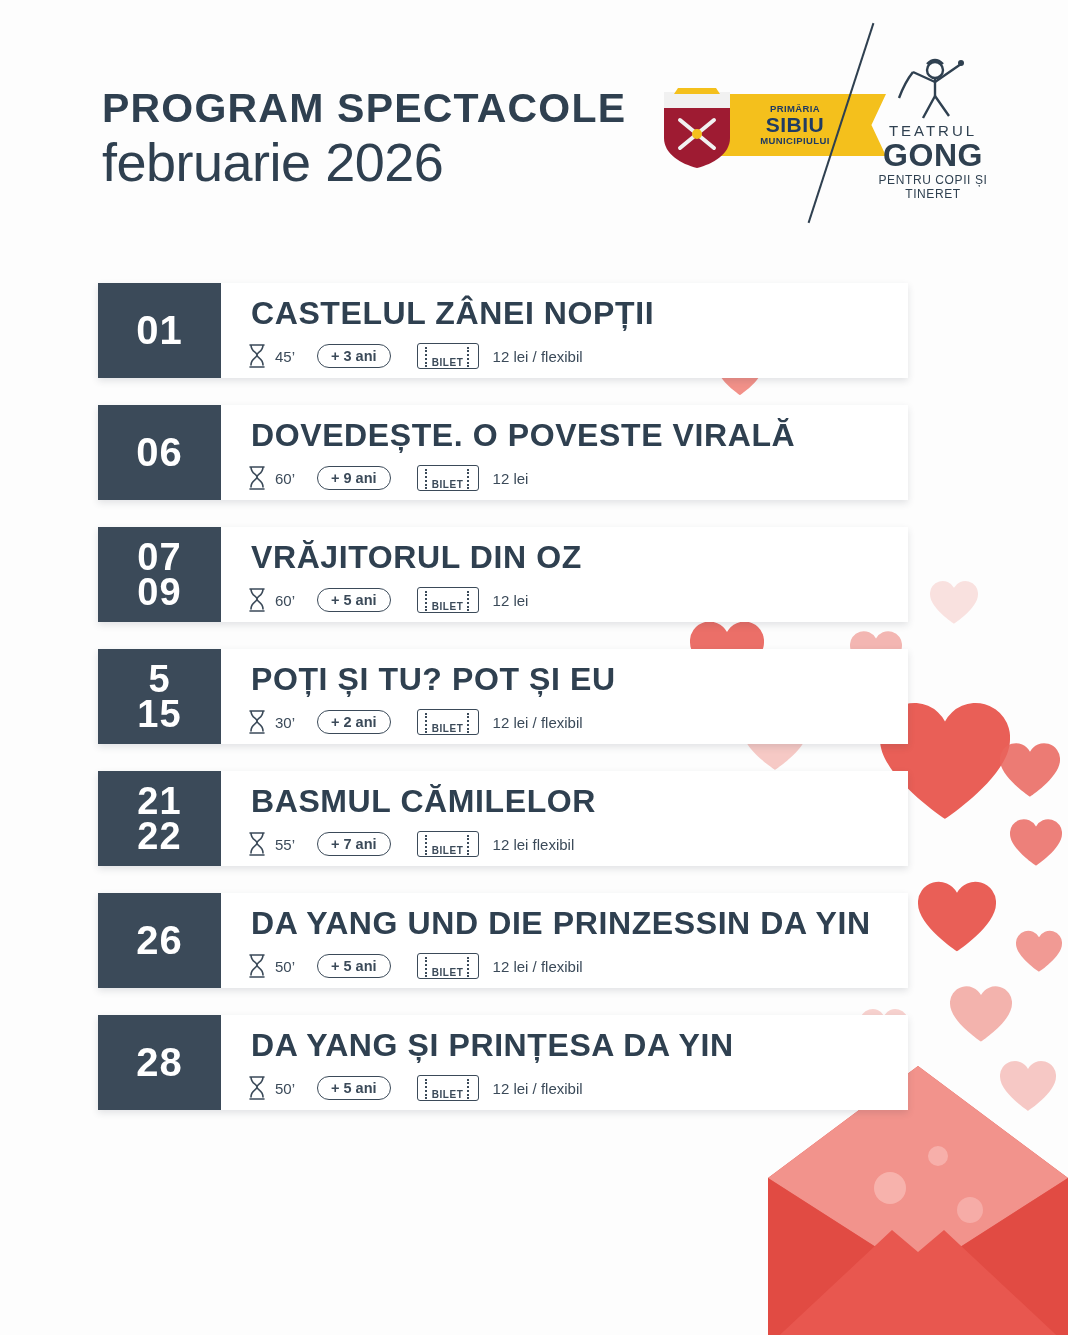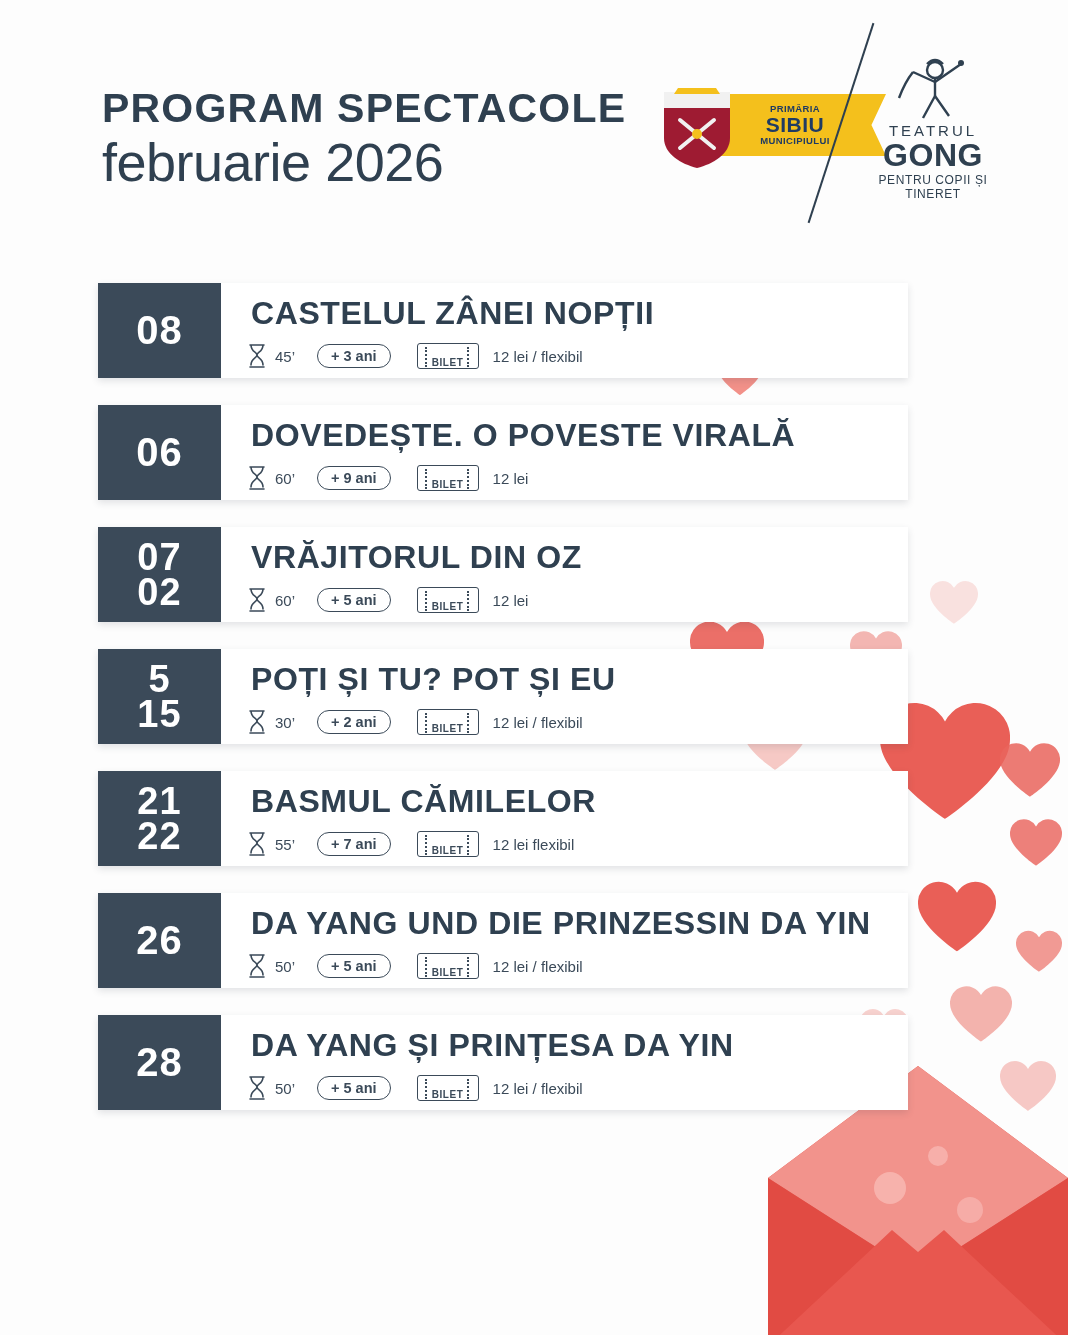--- a/index.html
+++ b/index.html
@@ -387,21 +387,21 @@
       <div class="gong-t1">TEATRUL</div>
       <div class="gong-t2">GONG</div>
       <div class="gong-t3">PENTRU COPII ȘI TINERET</div>
     </div>
   </div>
 
   <div class="rows">
 
     <div class="show-row">
       <div class="date-box">
-        <span class="d">08</span>
+        <span class="d">01</span>
       </div>
       <div class="row-body">
         <div class="show-title">CASTELUL ZÂNEI NOPȚII</div>
         <div class="meta">
           <span class="ic">
             <svg width="20" height="26" viewBox="0 0 20 26">
                 <path d="M3 2h14M3 24h14M4 2c0 7 6 7 6 10s-6 3-6 10M16 2c0 7-6 7-6 10s6 3 6 10" fill="none" stroke="#3b4a59" stroke-width="1.6" stroke-linecap="round"></path>
               </svg>
           </span>
           <span class="duration">45’</span>
@@ -432,21 +432,21 @@
             <span class="tk-label">BILET</span>
           </span>
           <span class="price">12 lei</span>
         </div>
       </div>
     </div>
 
     <div class="show-row">
       <div class="date-box two">
         <span class="d">07</span>
-        <span class="d">02</span>
+        <span class="d">09</span>
       </div>
       <div class="row-body">
         <div class="show-title">VRĂJITORUL DIN OZ</div>
         <div class="meta">
           <span class="ic">
             <svg width="20" height="26" viewBox="0 0 20 26">
                 <path d="M3 2h14M3 24h14M4 2c0 7 6 7 6 10s-6 3-6 10M16 2c0 7-6 7-6 10s6 3 6 10" fill="none" stroke="#3b4a59" stroke-width="1.6" stroke-linecap="round"></path>
               </svg>
           </span>
           <span class="duration">60’</span>

